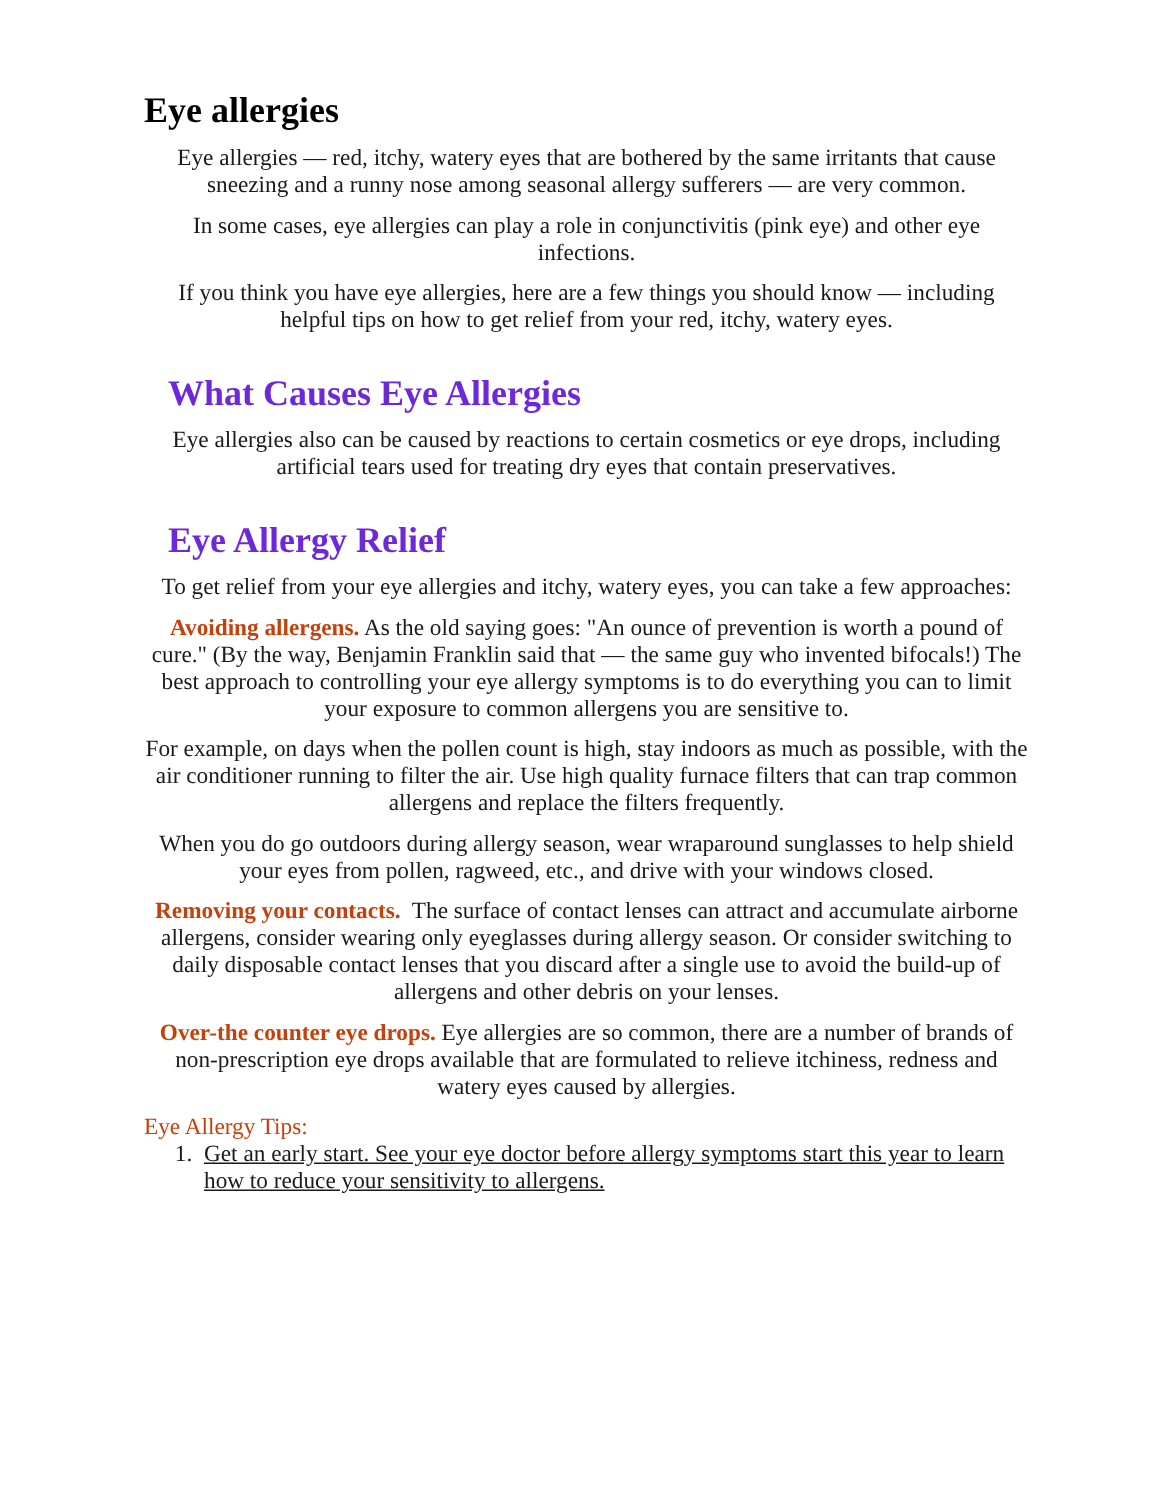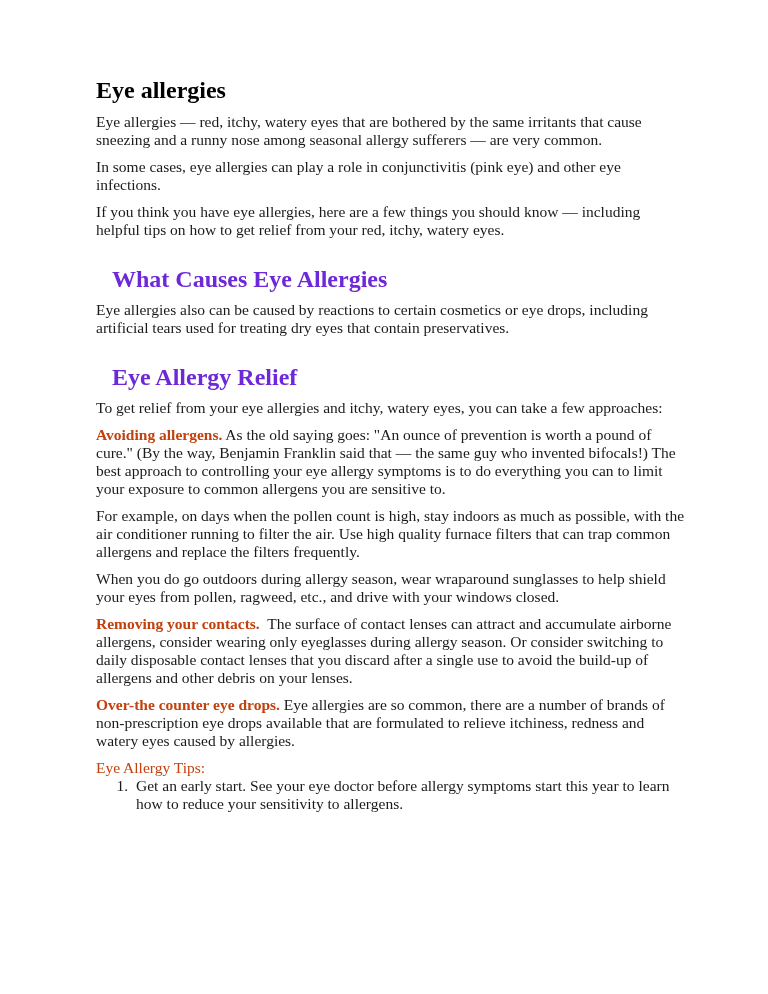--- a/index.html
+++ b/index.html
@@ -1,35 +1,35 @@
 <!DOCTYPE html>
 <html><head>
 <meta charset="utf-8">
 <style>
   html, body { margin: 0; padding: 0; background: #ffffff; }
   body {
     width: 768px; height: 994px; overflow: hidden; position: relative;
     font-family: "Liberation Serif", serif; color: #111111;
   }
-  .page { position: absolute; left: 96px; top: 76px; width: 590px; }
+  .page { position: absolute; left: 96px; top: 60px; width: 590px; }
   h1 {
     font-family: "Liberation Serif", serif; font-weight: bold;
     font-size: 24px; line-height: 28px; margin: 0 0 9px 0; color: #000;
   }
   h2 {
     font-family: "Liberation Serif", serif; font-weight: bold;
     font-size: 24px; line-height: 28px; margin: 26px 0 8px 16px; color: #6d28d9;
   }
   p {
-    font-size: 15.5px; line-height: 18px; margin: 0 0 9px 0; color: #1a1a1a;
+    font-size: 15.5px; line-height: 18px; margin: 0 0 9px 0; color: #1a1a1a; text-align: center;
   }
   p b { color: #c2410c; }
   .tips-title { font-size: 15.5px; line-height: 18px; margin: 0; font-weight: normal; color: #c2410c; }
   ol { margin: 0; padding-left: 36px; font-size: 15.5px; line-height: 18px; color: #1a1a1a; }
-  ol li { padding-left: 4px; }
+  ol li { padding-left: 4px; text-decoration: underline; }
 </style>
 </head>
 <body>
 
 <div class="page">
   <h1>Eye allergies</h1>
   <p>Eye allergies — red, itchy, watery eyes that are bothered by the same irritants that cause sneezing and a runny nose among seasonal allergy sufferers — are very common.</p>
   <p>In some cases, eye allergies can play a role in conjunctivitis (pink eye) and other eye infections.</p>
   <p>If you think you have eye allergies, here are a few things you should know — including helpful tips on how to get relief from your red, itchy, watery eyes.</p>
 

